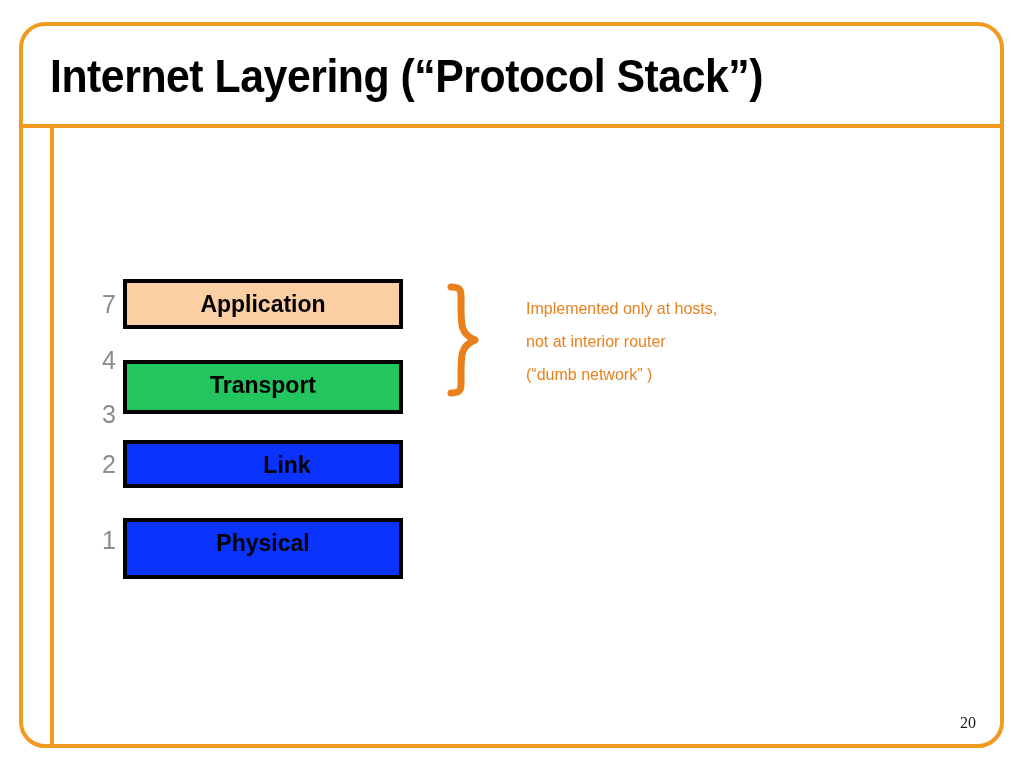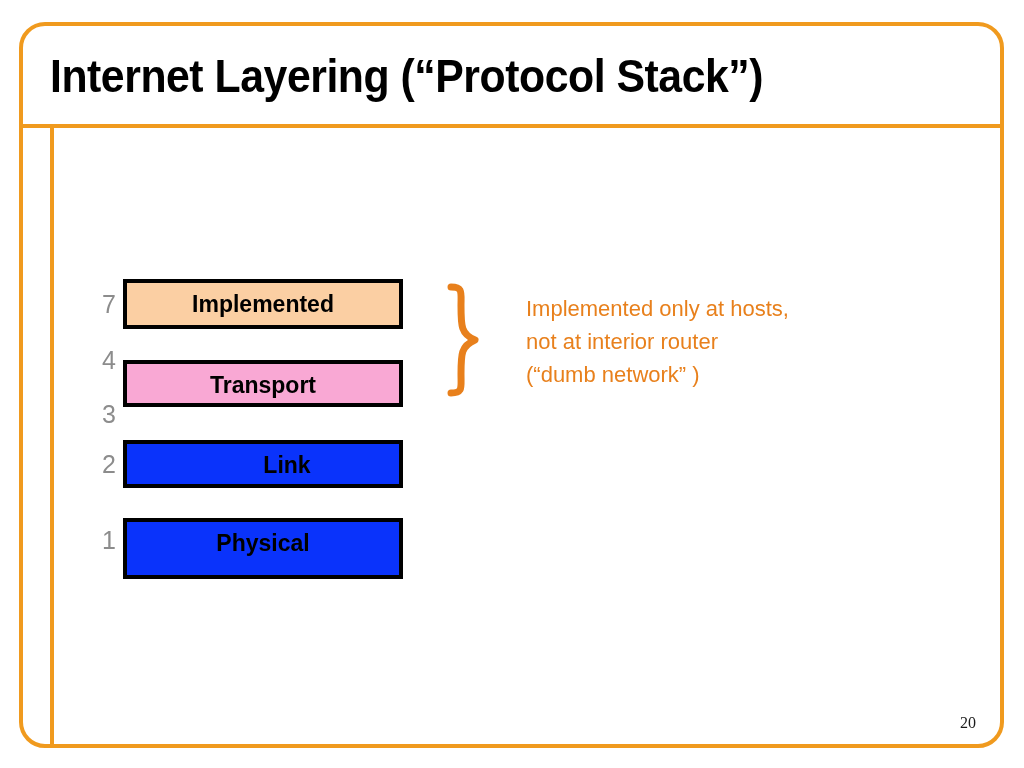--- a/index.html
+++ b/index.html
@@ -87,41 +87,41 @@
     font-size: 23px;
     font-weight: bold;
     text-align: center;
   }
   .layer-box .label {
     display: block;
     line-height: 1;
   }
   .box-app   { top: 279px; height: 50px; background: #fbcfa3; }
   .box-app .label    { margin-top: 10px; }
-  .box-trans { top: 360px; height: 47px; background: #f9a8d4; }
+  .box-trans { top: 360px; height: 54px; background: #22c55e; }
   .box-trans .label  { margin-top: 10px; }
   .box-link  { top: 440px; height: 48px; background: #0a33fb; padding-left: 48px; }
   .box-link .label   { margin-top: 10px; }
   .box-phys  { top: 518px; height: 61px; background: #0a33fb; }
   .box-phys .label   { margin-top: 10px; }
 
   
   .brace {
     position: absolute;
     left: 443px;
     top: 282px;
     width: 40px;
     height: 116px;
   }
   .annotation {
     position: absolute;
     left: 526px;
     top: 292px;
     width: 420px;
-    font-size: 22px;
+    font-size: 16px;
     color: #e8801c;
     line-height: 33px;
   }
   .annotation .ln { display: block; white-space: pre; }
 
   
   .page-number {
     position: absolute;
     left: 960px;
     top: 714px;
@@ -138,21 +138,21 @@
   <div class="frame-outer"></div>
   <div class="frame-title-rule"></div>
   <div class="frame-inner-vline"></div>
 
   <div class="slide-title">Internet Layering (“Protocol Stack”)</div>
 
   <div class="stack">
 
     <div class="layer-num" style="left:88px; top:292px;">7</div>
     <div class="layer-box box-app">
-      <span class="label">Implemented</span>
+      <span class="label">Application</span>
     </div>
 
     <div class="layer-num" style="left:88px; top:348px;">4</div>
     <div class="layer-box box-trans">
       <span class="label">Transport</span>
     </div>
 
     <div class="layer-num" style="left:88px; top:402px;">3</div>
 
     <div class="layer-num" style="left:88px; top:452px;">2</div>

